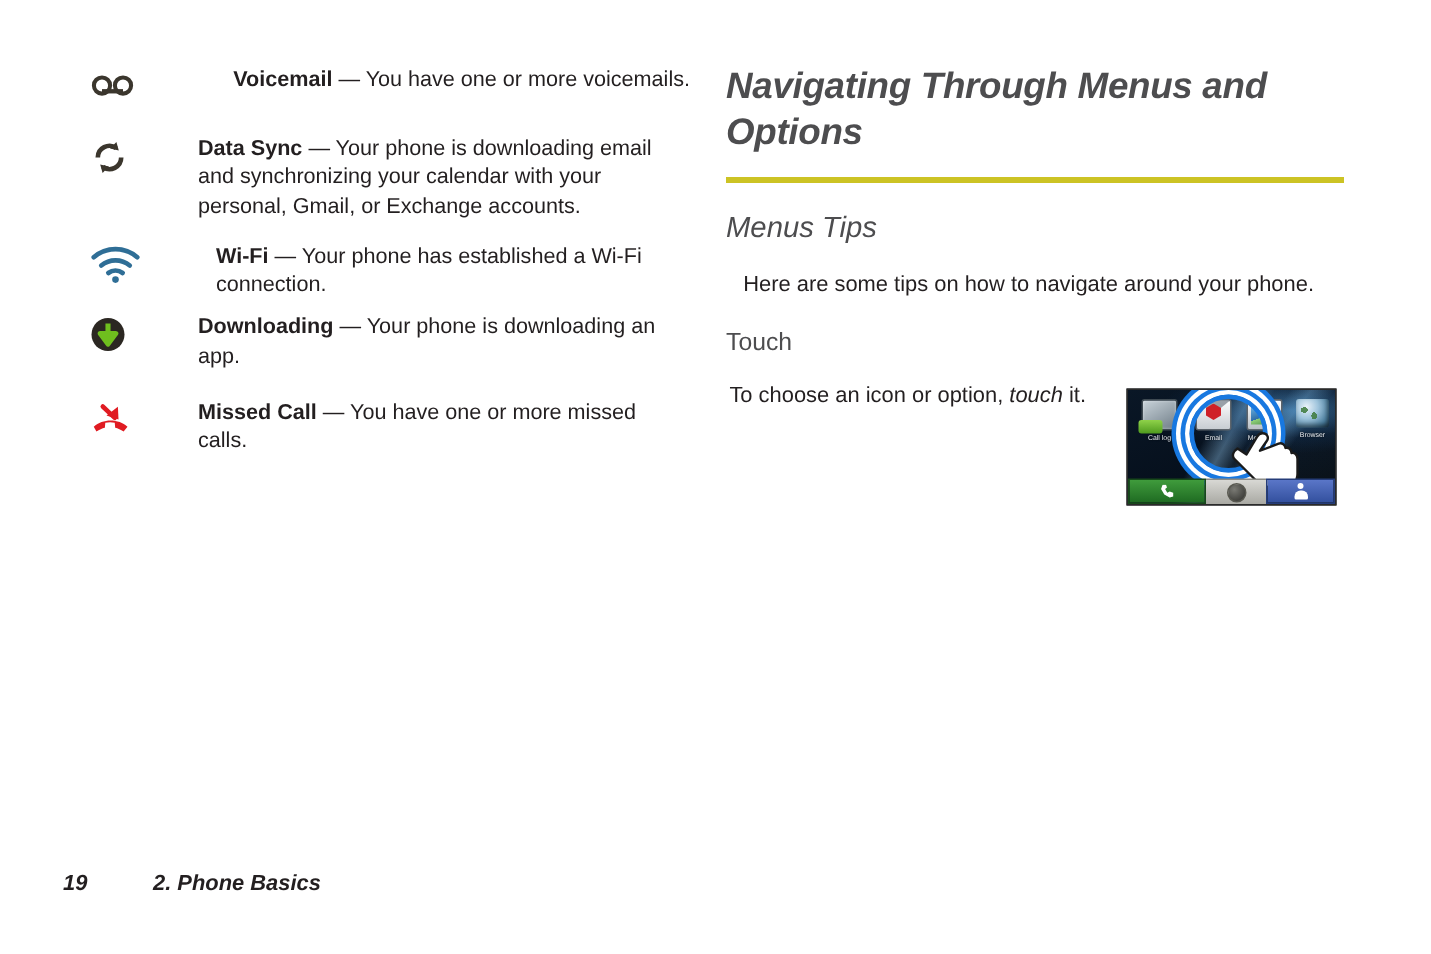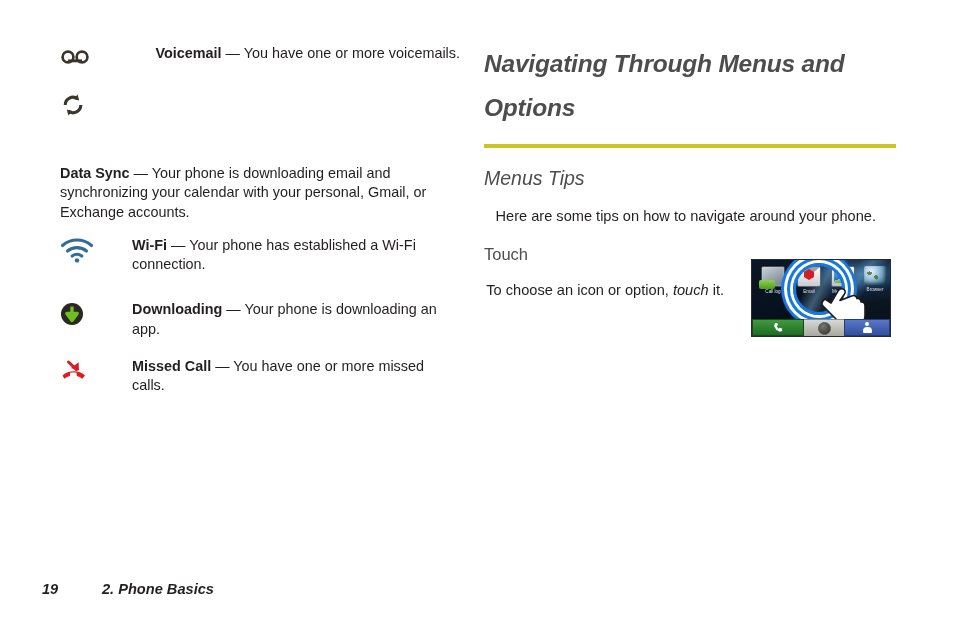--- a/index.html
+++ b/index.html
@@ -49,39 +49,39 @@
   }
   .status-row .term {
     font-weight: bold;
   }
   .status-row .dash {
     font-weight: normal;
   }
 
   
   .row-voicemail  { margin-bottom: 22px; text-align: right; }
-  .row-datasync   { margin-bottom: 14px; flex-direction: column; }
-  .row-wifi       { margin-bottom: 26px; }
+  .row-datasync   { margin-bottom: 14px; }
+  .row-wifi       { margin-bottom: 9px; gap: 12px; }
   .row-gps        { margin-bottom: 22px; }
   .row-download   { margin-bottom: 18px; }
   .row-missed     { margin-bottom: 16px; }
 
   
   .ic { display:block; }
 
   
   .right-col {
     position: absolute;
     left: 484px;
     top: 42px;
     width: 412px;
   }
   .h1 {
     font-size: 24.5px;
-    line-height: 44px;
+    line-height: 31px;
     font-style: italic;
     font-weight: bold;
     color: #4d4d4f;
     letter-spacing: -0.2px;
     margin: 0;
   }
   .rule {
     height: 4px;
     background: #ccc324;
     margin-top: 14px;

